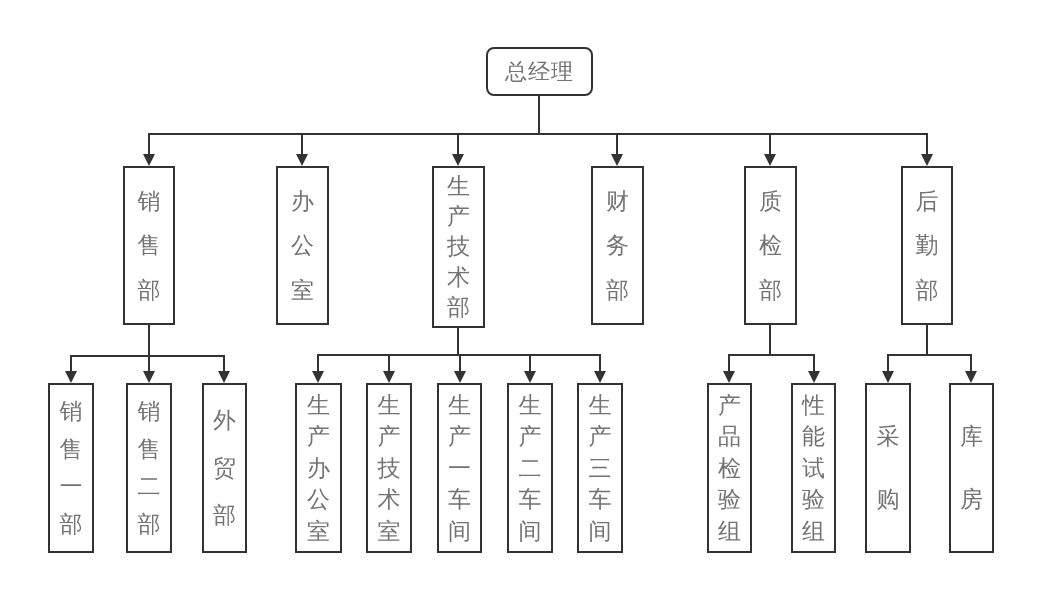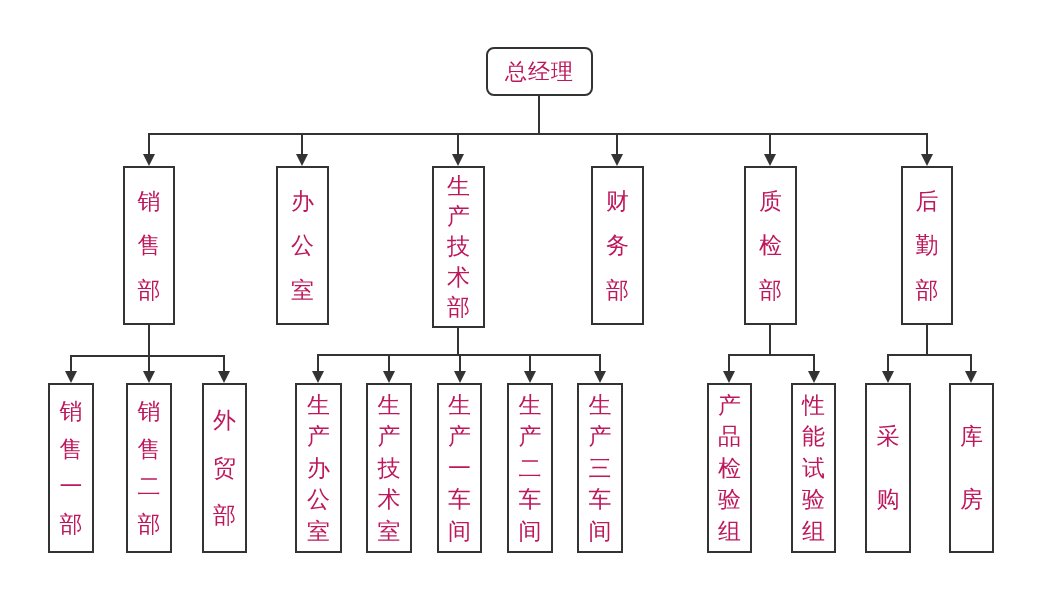--- a/index.html
+++ b/index.html
@@ -5,21 +5,21 @@
   html,body{margin:0;padding:0;}
   body{
     width:1057px;height:615px;position:relative;background:#ffffff;
     font-family:"Liberation Sans","DejaVu Sans",sans-serif;
     overflow:hidden;
   }
   #canvas{position:absolute;left:0;top:0;width:1057px;height:615px;}
   svg.connectors{position:absolute;left:0;top:0;z-index:1;}
   .node{
     position:absolute;z-index:2;box-sizing:border-box;
-    background:#ffffff;border:2px solid #333333;color:#be185d;
+    background:#ffffff;border:2px solid #333333;color:#737373;
     display:flex;flex-direction:column;align-items:center;justify-content:space-evenly;
     font-size:23px;line-height:1;
   }
   .node.root{
     flex-direction:row;justify-content:center;align-items:center;
     border-radius:8px;font-size:22px;letter-spacing:1px;
   }
   .vchar{display:block;}
 </style>
 </head>

